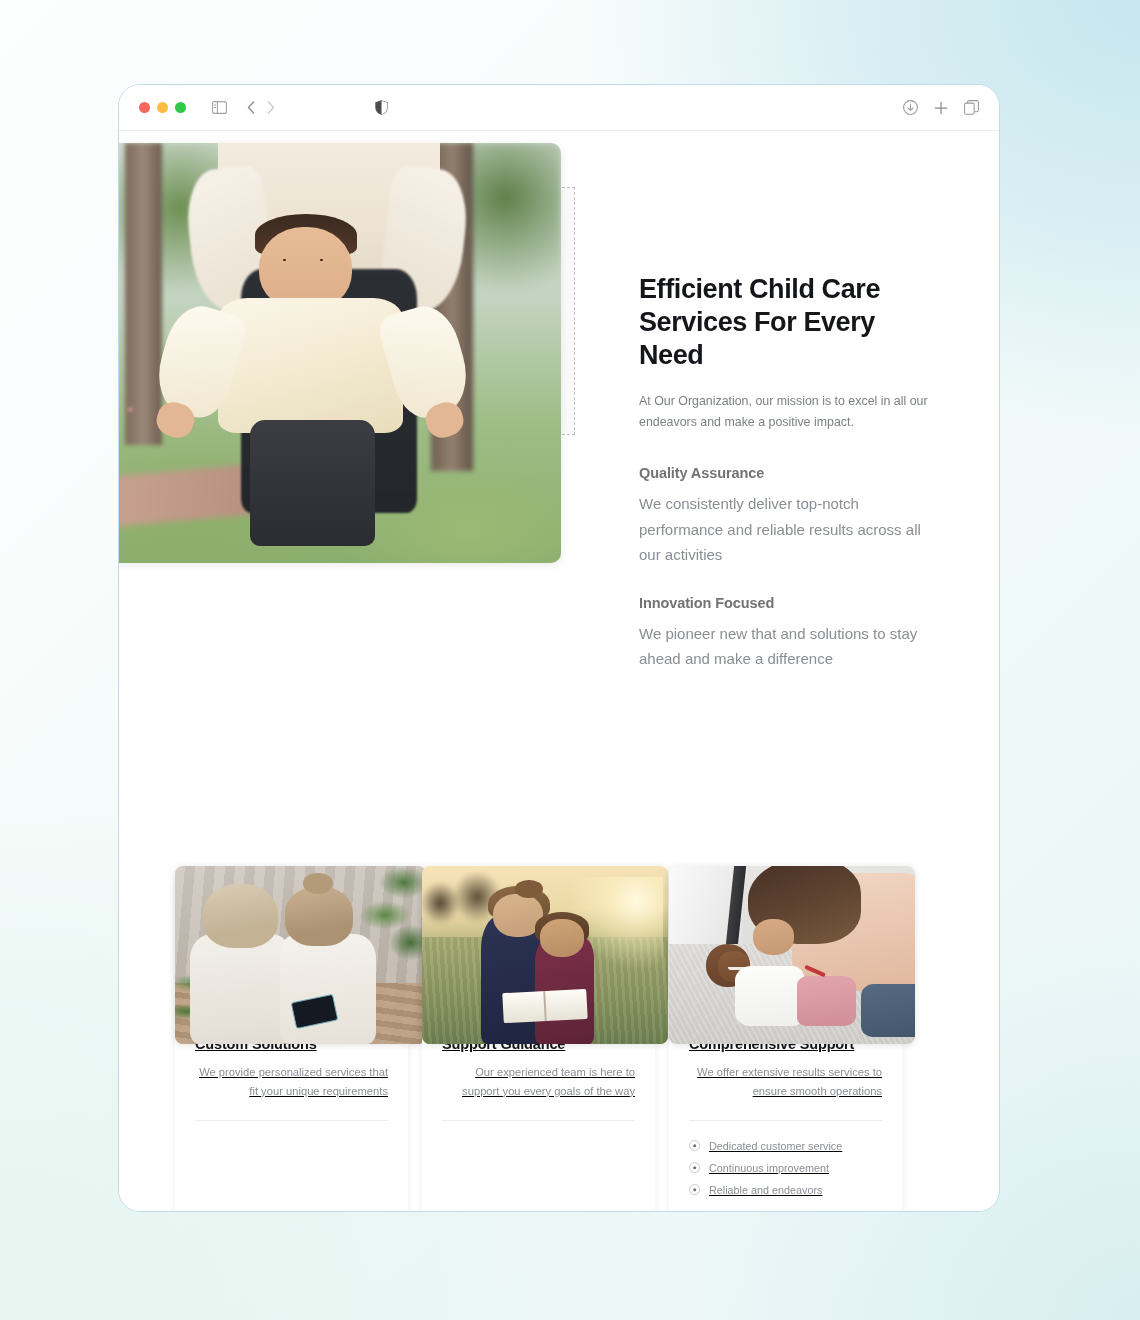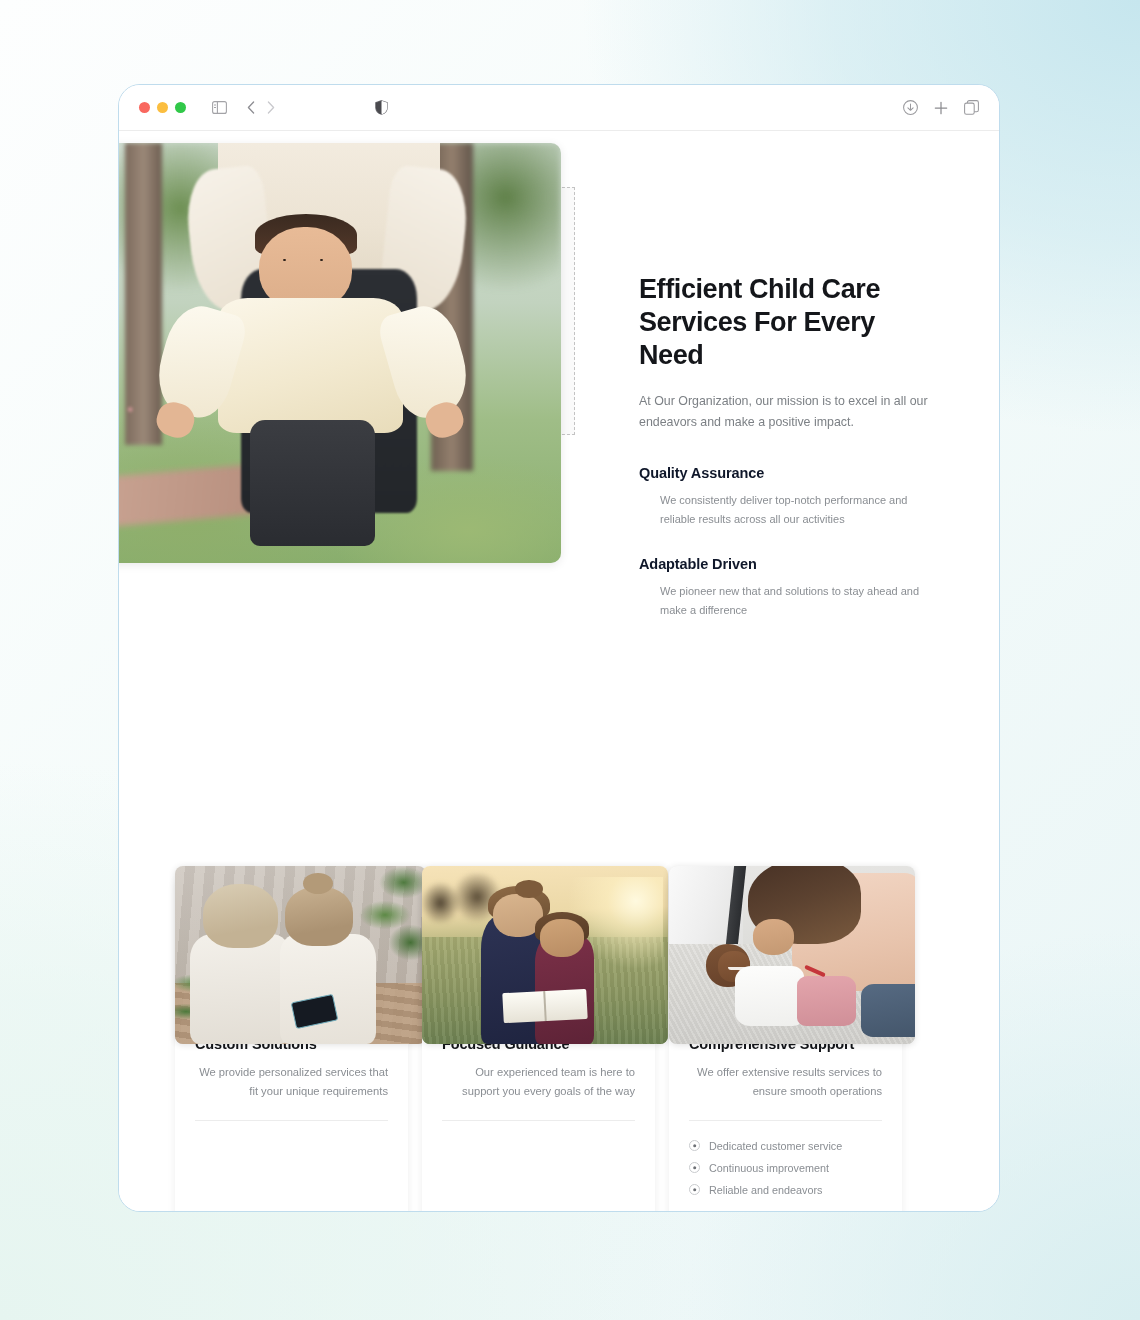--- a/index.html
+++ b/index.html
@@ -149,38 +149,38 @@
     font-size: 12.4px;
     line-height: 1.72;
     color: #7c8085;
   }
 
   .feature-block { margin-top: 32px; }
   .feature-block + .feature-block { margin-top: 27px; }
   .feature-title {
     font-size: 14.5px;
     font-weight: 700;
-    color: #0f172a;
+    color: #737373;
     letter-spacing: -0.1px;
   }
   .feature-desc {
     margin-top: 10px;
-    font-size: 11px;
+    font-size: 15px;
     line-height: 1.7;
     color: #8a8e93;
-    margin-left: 21px;
   }
 
   
   .cards-row {
     position: absolute;
     left: 56px;
     top: 745px;
     width: 770px;
     display: flex;
+    text-decoration: underline;
   }
 
   .card {
     position: relative;
     width: 233px;
     background: #ffffff;
     border-radius: 10px;
     box-shadow: 0 1px 8px rgba(0,0,0,0.075);
     padding: 160px 20px 24px 20px;
     min-height: 290px;
@@ -675,21 +675,21 @@
       <div class="hero-text">
         <h1 class="hero-title">Efficient Child Care Services For Every Need</h1>
         <p class="hero-sub">At Our Organization, our mission is to excel in all our endeavors and make a positive impact.</p>
 
         <div class="feature-block">
           <h3 class="feature-title">Quality Assurance</h3>
           <p class="feature-desc">We consistently deliver top-notch performance and reliable results across all our activities</p>
         </div>
 
         <div class="feature-block">
-          <h3 class="feature-title">Adaptable Driven</h3>
+          <h3 class="feature-title">Innovation Focused</h3>
           <p class="feature-desc">We pioneer new that and solutions to stay ahead and make a difference</p>
         </div>
       </div>
     </section>
 
     <section class="cards-row">
 
       <article class="card">
         <div class="card-img-slot"></div>
         <div class="card-photo">
@@ -723,21 +723,21 @@
             <div class="girl-big"></div>
             <div class="girl-big-hair"></div>
             <div class="girl-big-head"></div>
             <div class="bun"></div>
             <div class="girl-small"></div>
             <div class="girl-small-hair"></div>
             <div class="girl-small-head"></div>
             <div class="book"></div>
           </div>
         </div>
-        <h3 class="card-title">Focused Guidance</h3>
+        <h3 class="card-title">Support Guidance</h3>
         <p class="card-desc">Our experienced team is here to support you every goals of the way</p>
         <div class="card-divider"></div>
 
       </article>
 
       <article class="card">
         <div class="card-img-slot"></div>
         <div class="card-photo">
           <div class="photo ph-mom">
             <div class="window"></div>

